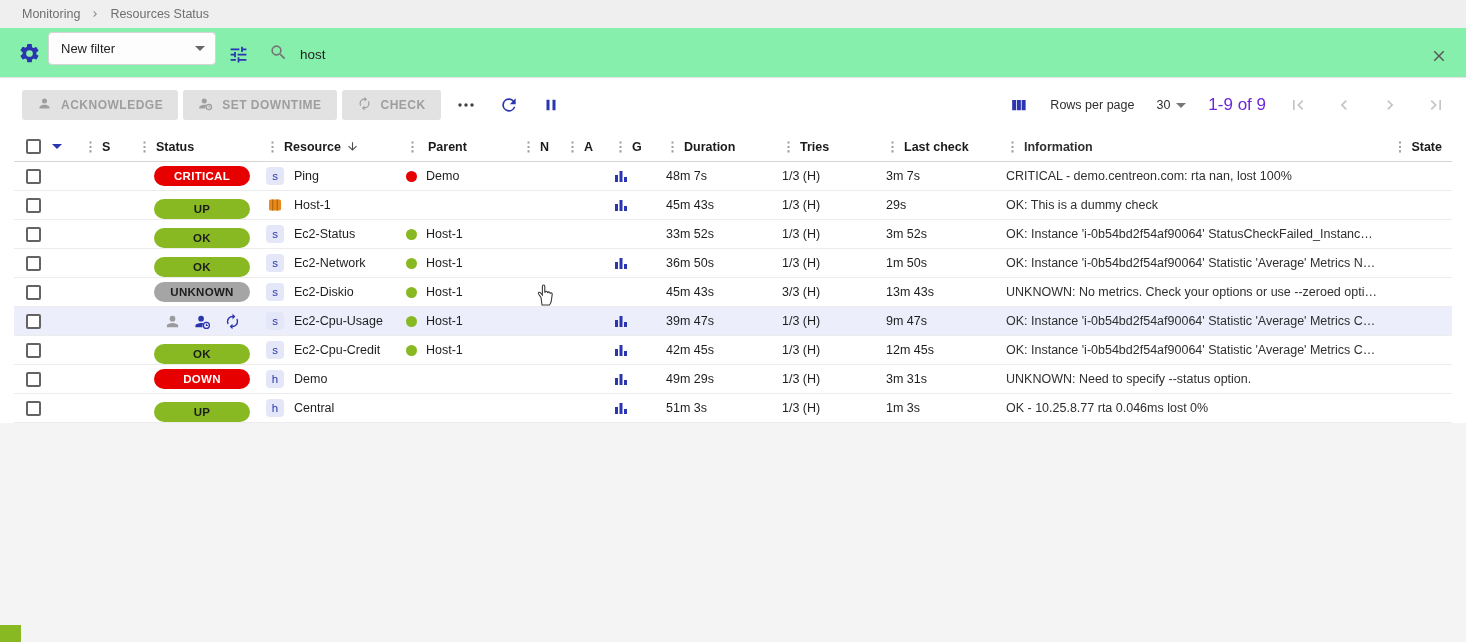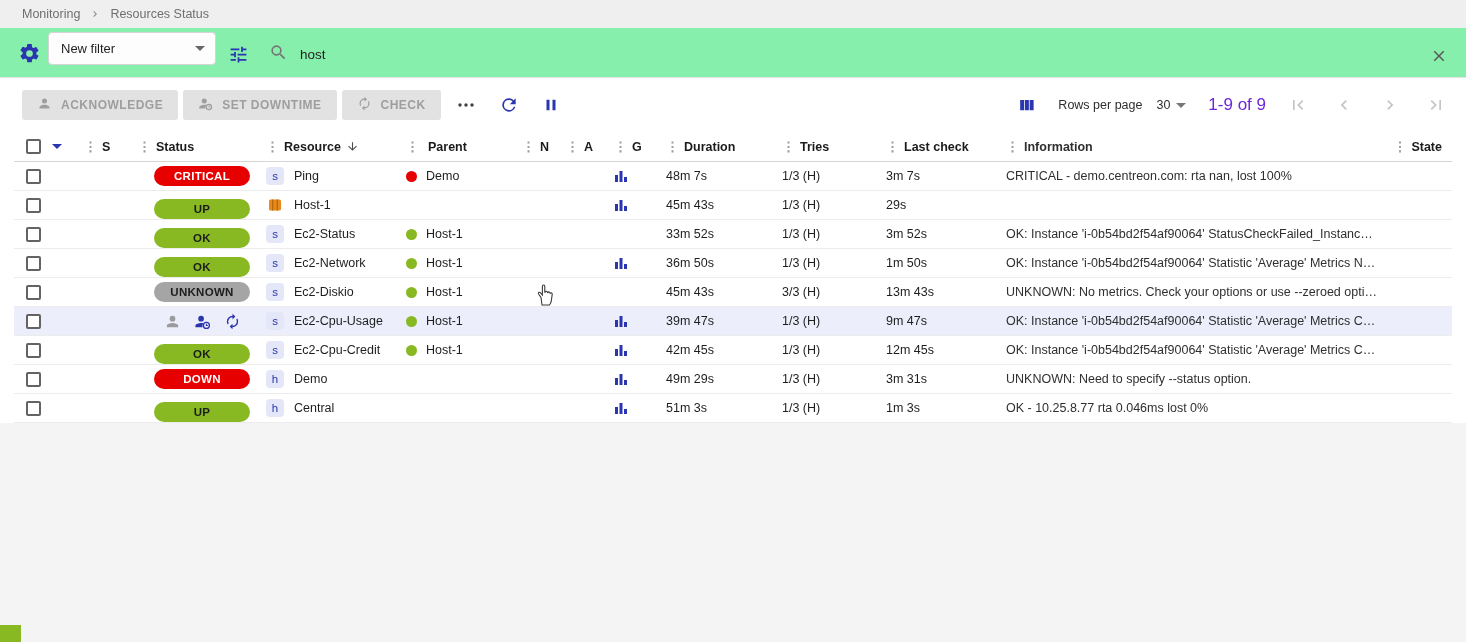--- a/index.html
+++ b/index.html
@@ -55,21 +55,21 @@
     display:flex; align-items:center; gap:9px;
     background:#e2e2e2; color:#9e9e9e;
     font-weight:700; font-size:12px; letter-spacing:.5px;
     height:30px; padding:14px 15px; border:none; border-radius:3px;
     font-family:"Liberation Sans",sans-serif; cursor:default;
   }
   .more-btn { background:none; border:none; margin-left:10px; cursor:pointer; display:flex; }
   .icon-btn { background:none; border:none; cursor:pointer; display:flex; margin-left:18px; }
   .toolbar-right { margin-left:auto; display:flex; align-items:center; gap:22px; }
   .rpp { display:flex; align-items:center; gap:4px; color:#2e2e2e; font-size:12.5px; }
-  .rpp-select { display:flex; align-items:center; gap:6px; cursor:pointer; margin-left:10px; }
+  .rpp-select { display:flex; align-items:center; gap:6px; cursor:pointer; margin-left:18px; }
   .range-label { color:#6d28d9; font-size:17px; }
   .pager { display:flex; align-items:center; gap:26px; }
   .pager .pg { background:none; border:none; display:flex; cursor:default; }
 
   
   .table { margin:0 14px; }
   .tr, .thead { display:flex; align-items:center; }
   .thead { height:30px; border-bottom:1px solid #d6d6d6; font-weight:700; color:#1b1b1b; }
   .tr { height:29px; border-bottom:1px solid #ececec; background:#fff; }
   .tr.hovered { background:#eceefb; }
@@ -377,20 +377,21 @@
             <svg width="14" height="14" viewBox="0 0 14 14">
               <rect x="1" y="6" width="3" height="7" fill="#2b35af"></rect>
               <rect x="5.5" y="2" width="3" height="11" fill="#2b35af"></rect>
               <rect x="10" y="8" width="3" height="5" fill="#2b35af"></rect>
             </svg>
           </span>
         </div>
       <div class="td col-duration">45m 43s</div>
       <div class="td col-tries">1/3 (H)</div>
       <div class="td col-lastcheck">29s</div>
+      <div class="td col-info">OK: This is a dummy check</div>
       <div class="td col-state"></div>
     </div>
 
     <div class="tr">
       <div class="td col-check">
           <span class="cb"></span>
         </div>
       <div class="td col-arrow"></div>
       <div class="td col-s"></div>
       <div class="td col-status">

